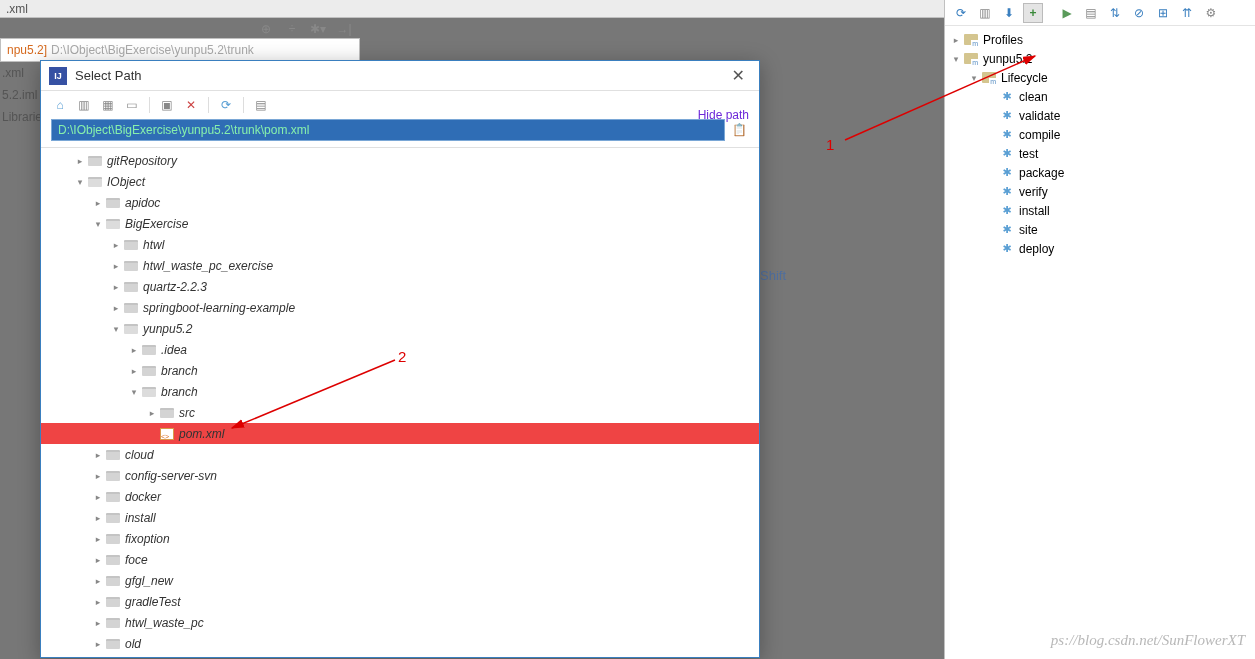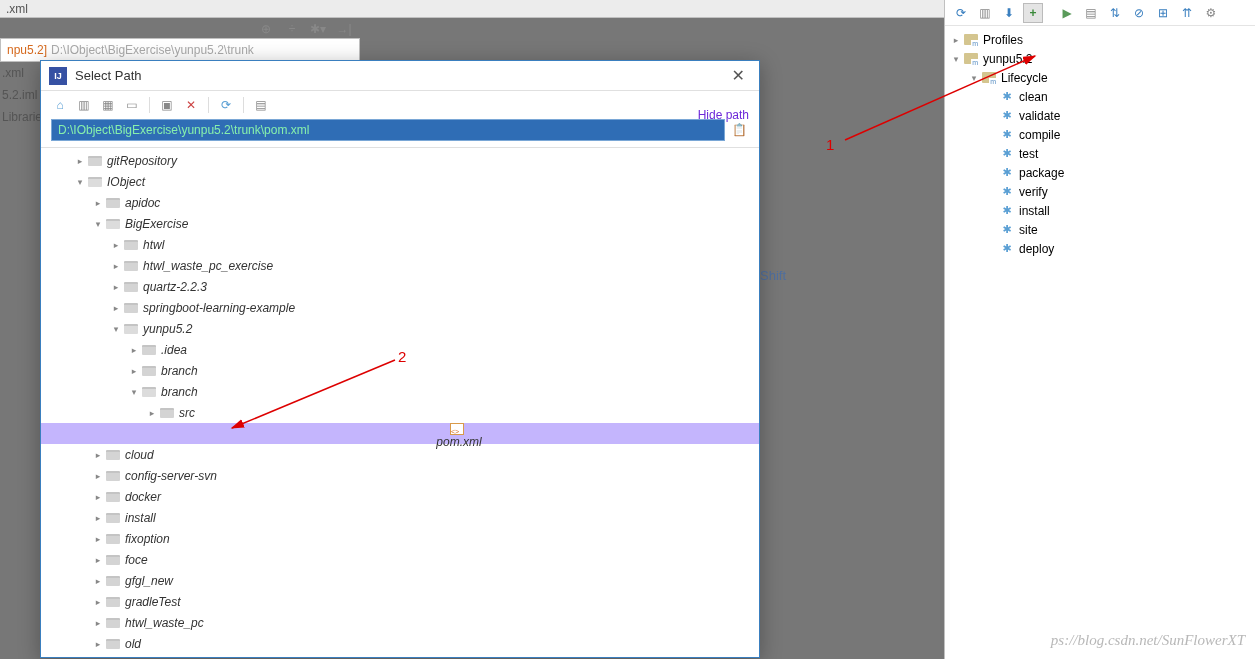--- a/index.html
+++ b/index.html
@@ -38,21 +38,21 @@
 .dlg-title-text { flex:1; color:#333; font-size:13px; }
 .dlg-close { font-size:16px; color:#555; cursor:pointer; padding:0 6px; }
 .dlg-toolbar { height:28px; display:flex; align-items:center; padding:0 10px; gap:6px; }
 .dlg-tb-btn { width:18px; height:18px; display:flex; align-items:center; justify-content:center; color:#888; }
 .dlg-tb-sep { width:1px; height:16px; background:#ddd; margin:0 2px; }
 .hide-path { margin-left:auto; color:#6d28d9; cursor:pointer;margin-top:20px; }
 .dlg-path-row { display:flex; align-items:center; padding:0 10px 6px 10px; gap:6px; }
 .dlg-path-input { flex:1; height:22px; border:1px solid #7aa7d6; background:#2f6db5; color:#86efac; padding:0 6px; }
 .dlg-tree { flex:1; overflow:auto; border-top:1px solid #e0e0e0; padding-top:2px; }
 .d-row { display:flex; align-items:center; height:21px; cursor:default; }
-.d-row.sel { background:#c4b5fd;flex-direction:column; }
+.d-row.sel { background:#ef4444; }
 .d-arrow { width:14px; color:#888; font-size:9px; text-align:center; }
 .d-icon { width:16px; height:14px; margin-right:4px; display:flex; align-items:center; justify-content:center; }
 .fld { width:14px; height:10px; background:#d4d4d4; border-radius:1px; border-top:2px solid #c4c4c4; }
 .fld.open { background:#dcdcdc; }
 .xml-icon { width:14px; height:12px; background:#fff; border:1px solid #d99a4a; position:relative; }
 .xml-icon::before { content:"<>"; position:absolute; left:0; bottom:-1px; font-size:7px; color:#d66a1e; }
 .d-label { color:#333;font-style:italic; }
 
 
 .anno-1 { position:absolute; left:826px; top:136px; color:#d00; font-size:15px; }

